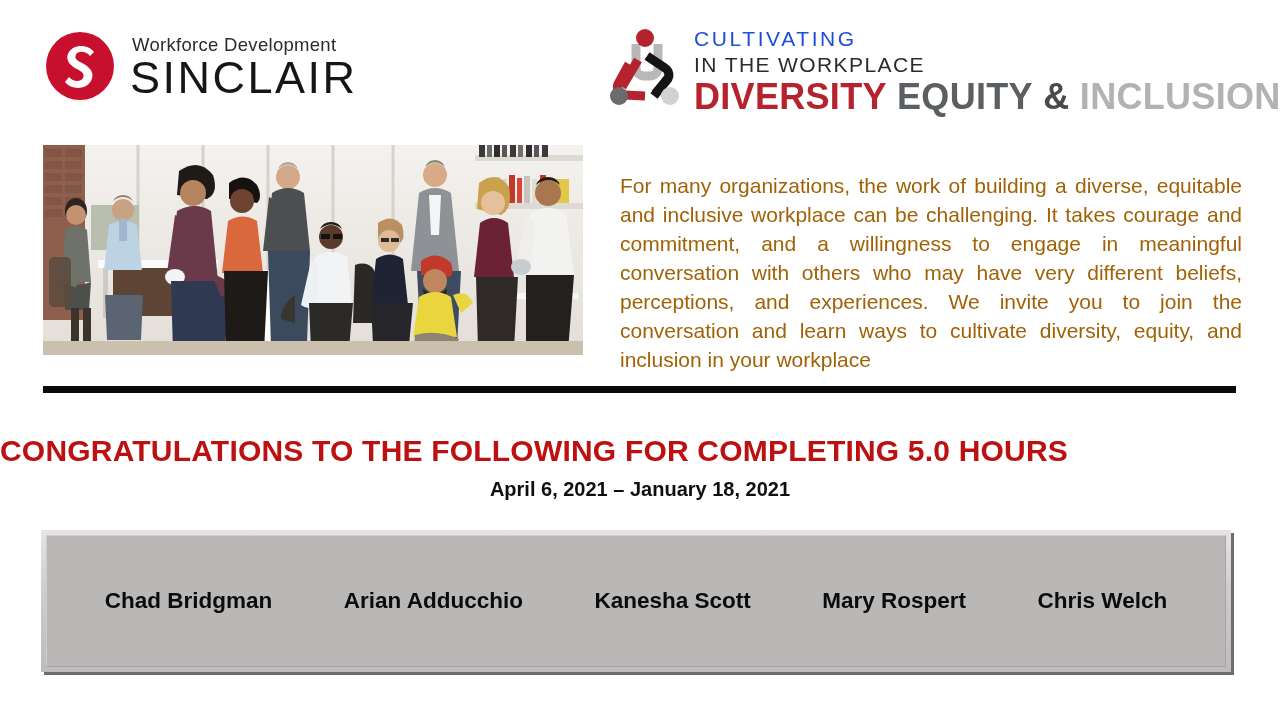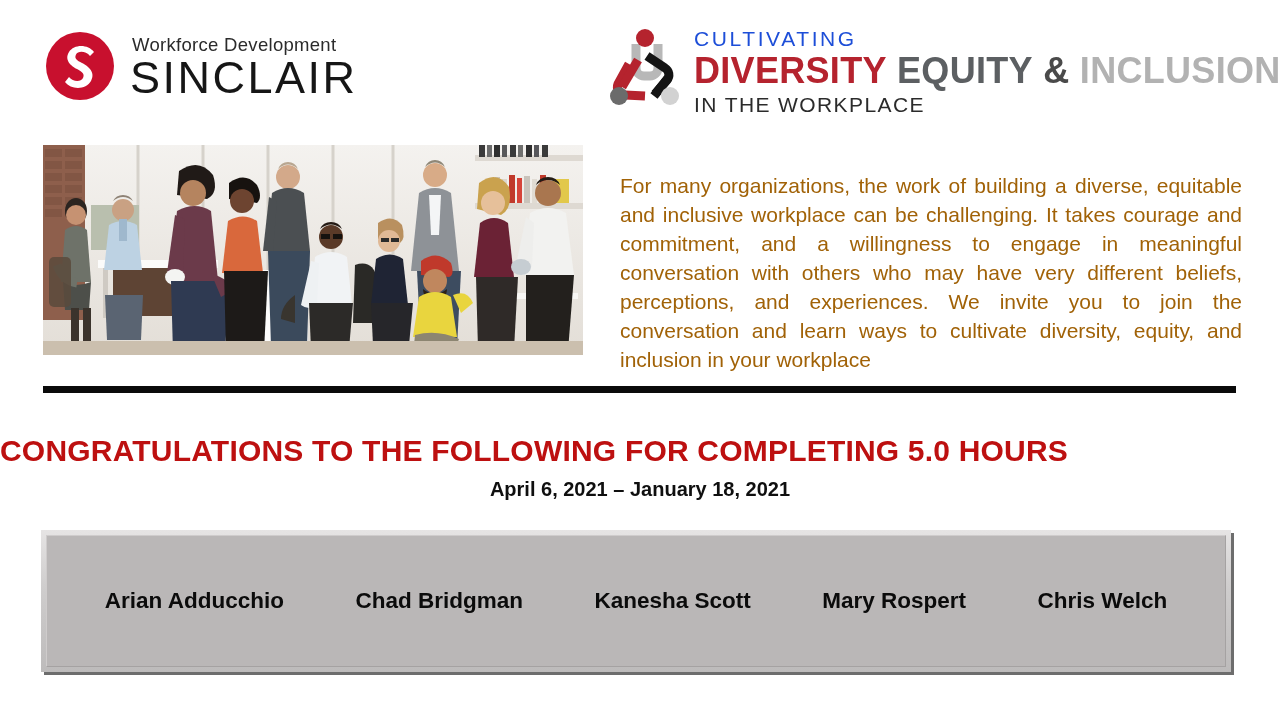--- a/index.html
+++ b/index.html
@@ -217,24 +217,24 @@
         <path d="M24 63 l16 -27" fill="none" stroke="#b5232e" stroke-width="9"></path>
         <circle cx="21" cy="72" r="9" fill="#6b6b6b"></circle>
 
         <path d="M49 32 l18 12 a8 8 0 0 1 2 12 l-12 14" fill="none" stroke="#141414" stroke-width="9" stroke-linecap="butt"></path>
         <path d="M56 72 l14 -18" fill="none" stroke="#141414" stroke-width="9"></path>
         <circle cx="72" cy="72" r="9" fill="#d2d2d2"></circle>
       </svg>
     </span>
     <span id="dei-text">
       <span id="dei-line-top">CULTIVATING</span>
+      <span id="dei-line-bot">IN THE WORKPLACE</span>
       <span id="dei-line-mid">
         <span class="dei-diversity">DIVERSITY</span><span>&nbsp;</span><span class="dei-equity">EQUITY</span><span>&nbsp;</span><span class="dei-amp">&amp;</span><span>&nbsp;</span><span class="dei-inclusion">INCLUSION</span>
       </span>
-      <span id="dei-line-bot">IN THE WORKPLACE</span>
     </span>
   </div>
 </div>
 
 <div id="photo">
   <svg width="540" height="210" viewBox="0 0 540 210">
     <defs>
       <linearGradient id="wallg" x1="0" y1="0" x2="0" y2="1">
         <stop offset="0%" stop-color="#f4f2ef"></stop>
         <stop offset="100%" stop-color="#e3ded7"></stop>
@@ -405,19 +405,19 @@
 
 <p id="intro-paragraph">For many organizations, the work of building a diverse, equitable and inclusive workplace can be challenging.  It takes courage and commitment, and a willingness to engage in meaningful conversation with others who may have very different beliefs, perceptions, and experiences.  We invite you to join the conversation and learn ways to cultivate diversity, equity, and inclusion in your workplace</p>
 
 <div id="divider"></div>
 
 <div id="headline">CONGRATULATIONS  TO THE FOLLOWING FOR COMPLETING 5.0 HOURS</div>
 <div id="date-range">April 6, 2021 – January 18, 2021</div>
 
 <div id="names-box">
   <div id="names-box-inner">
+    <span class="name-item">Chad Bridgman</span>
     <span class="name-item">Arian Adducchio</span>
-    <span class="name-item">Chad Bridgman</span>
     <span class="name-item">Kanesha Scott</span>
     <span class="name-item">Mary Rospert</span>
     <span class="name-item">Chris Welch</span>
   </div>
 </div>
 
 </body></html>

